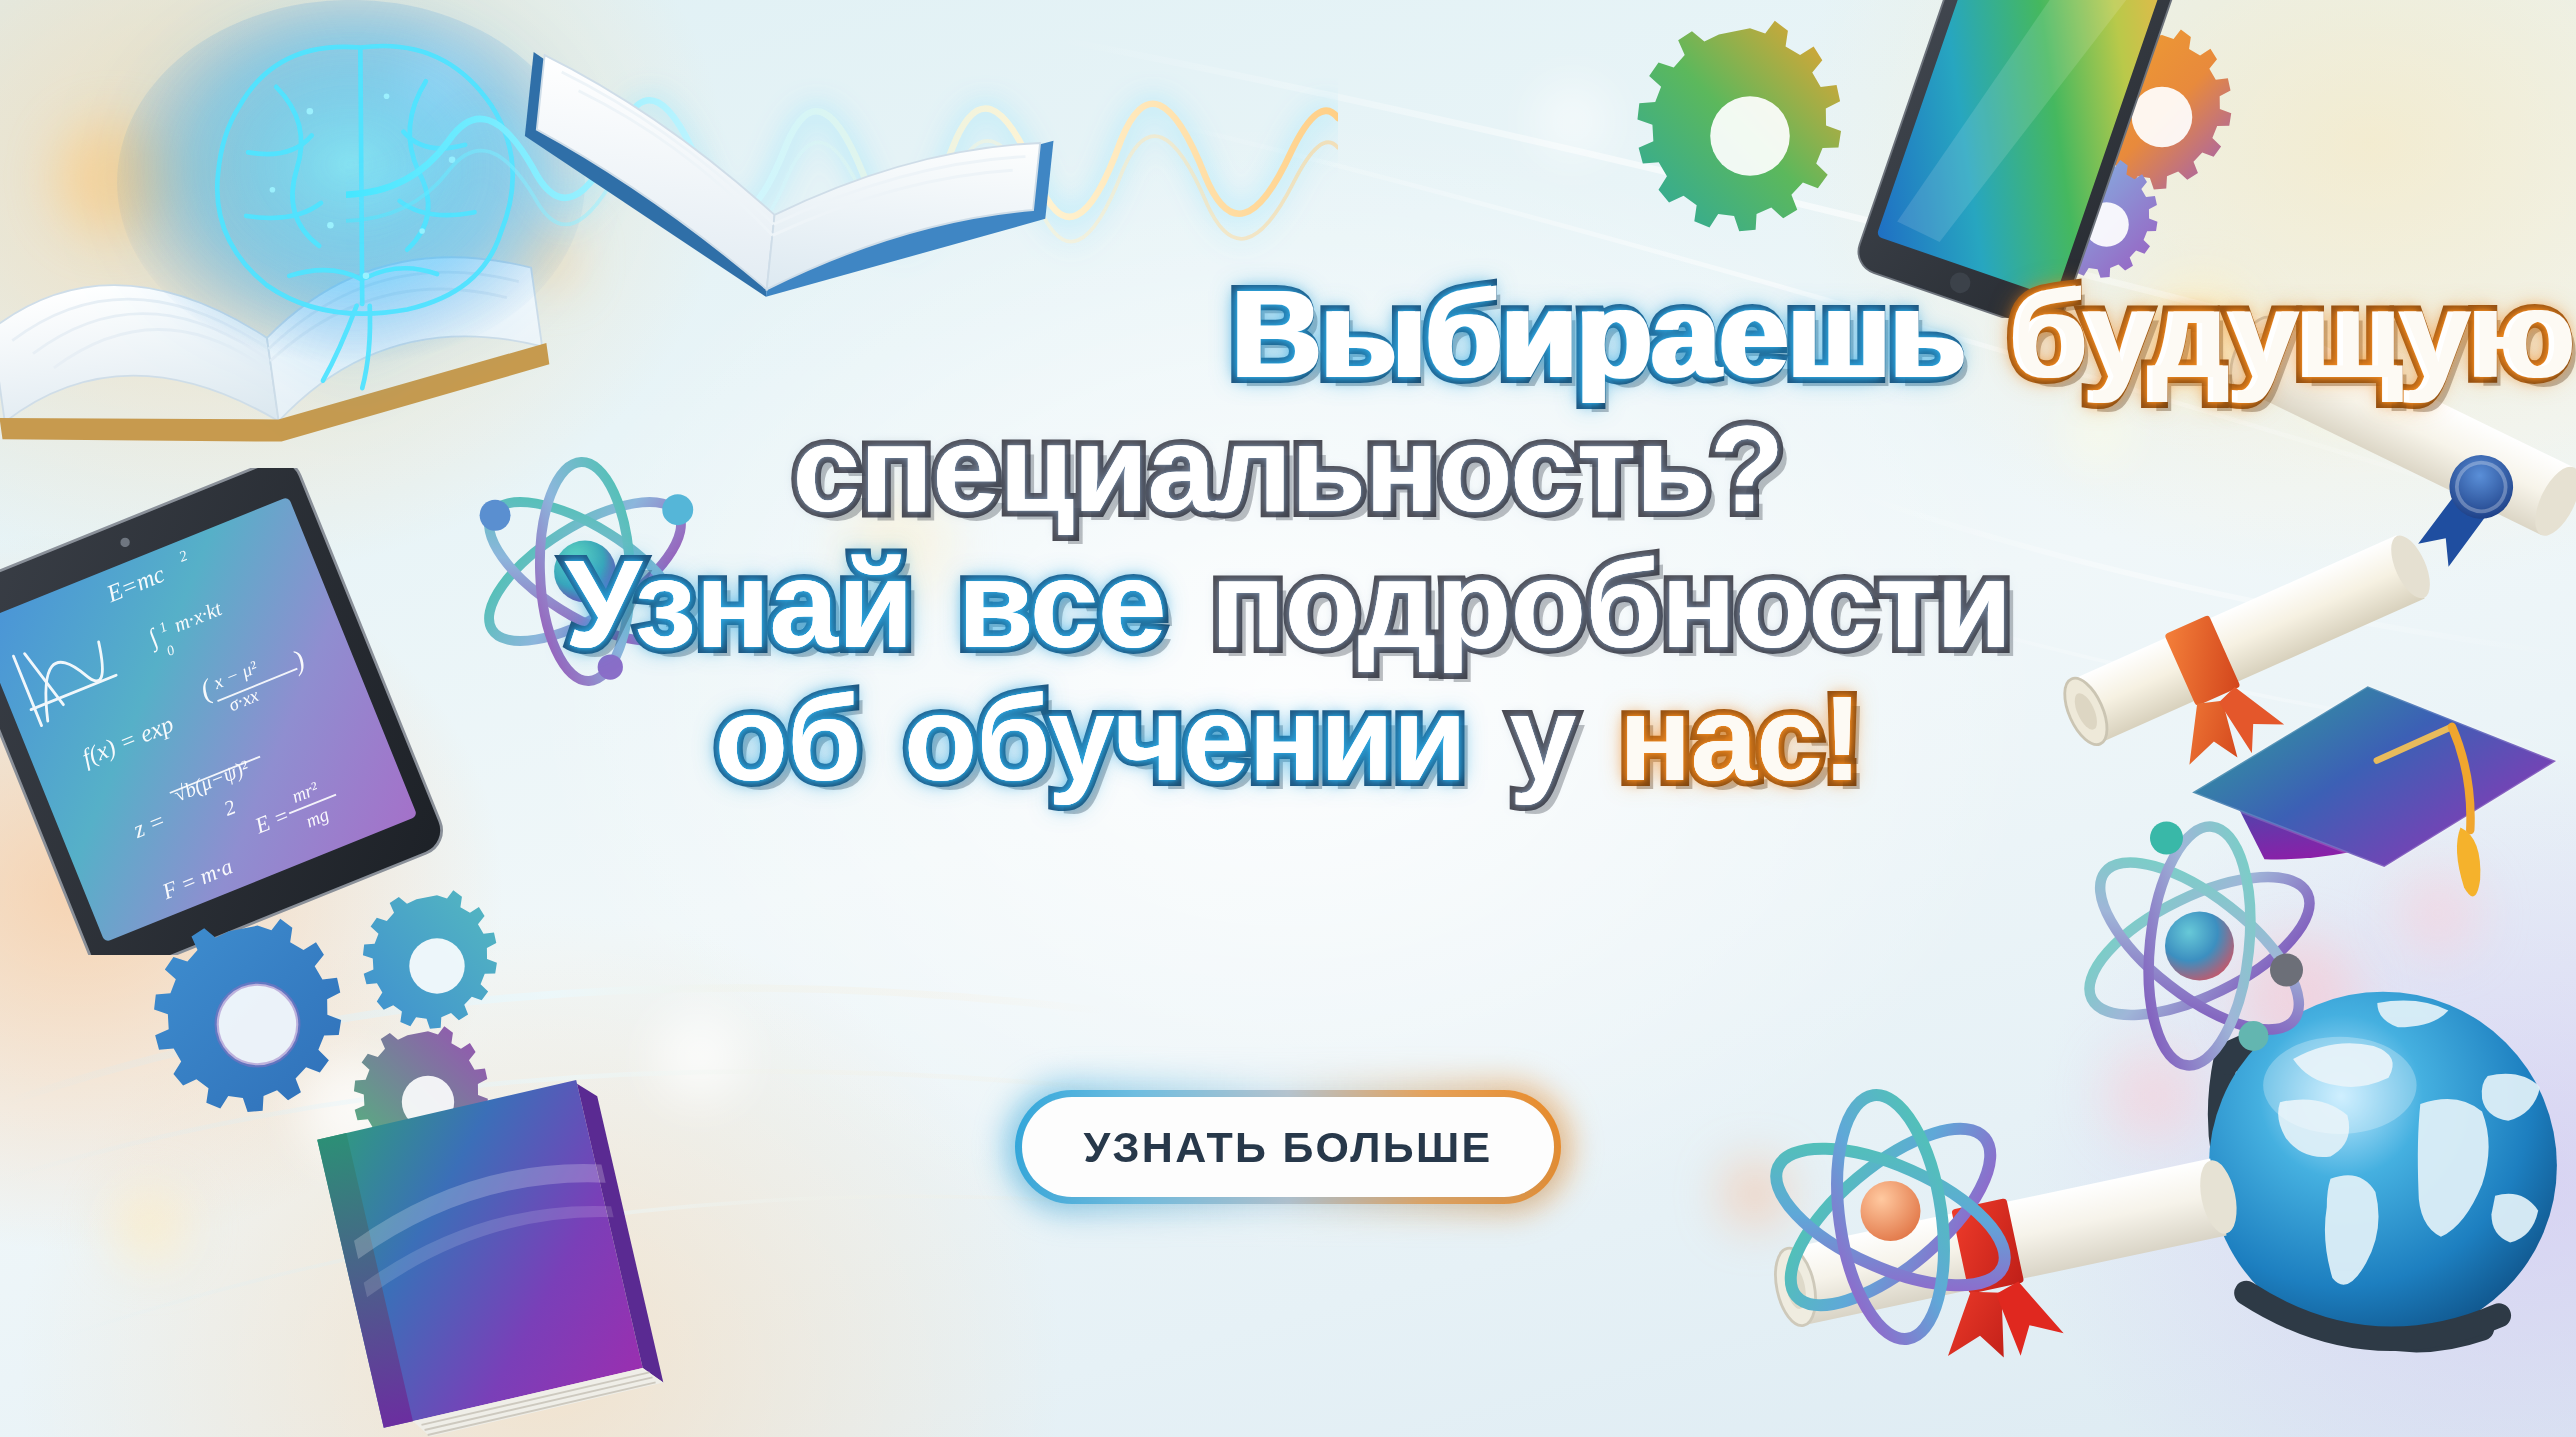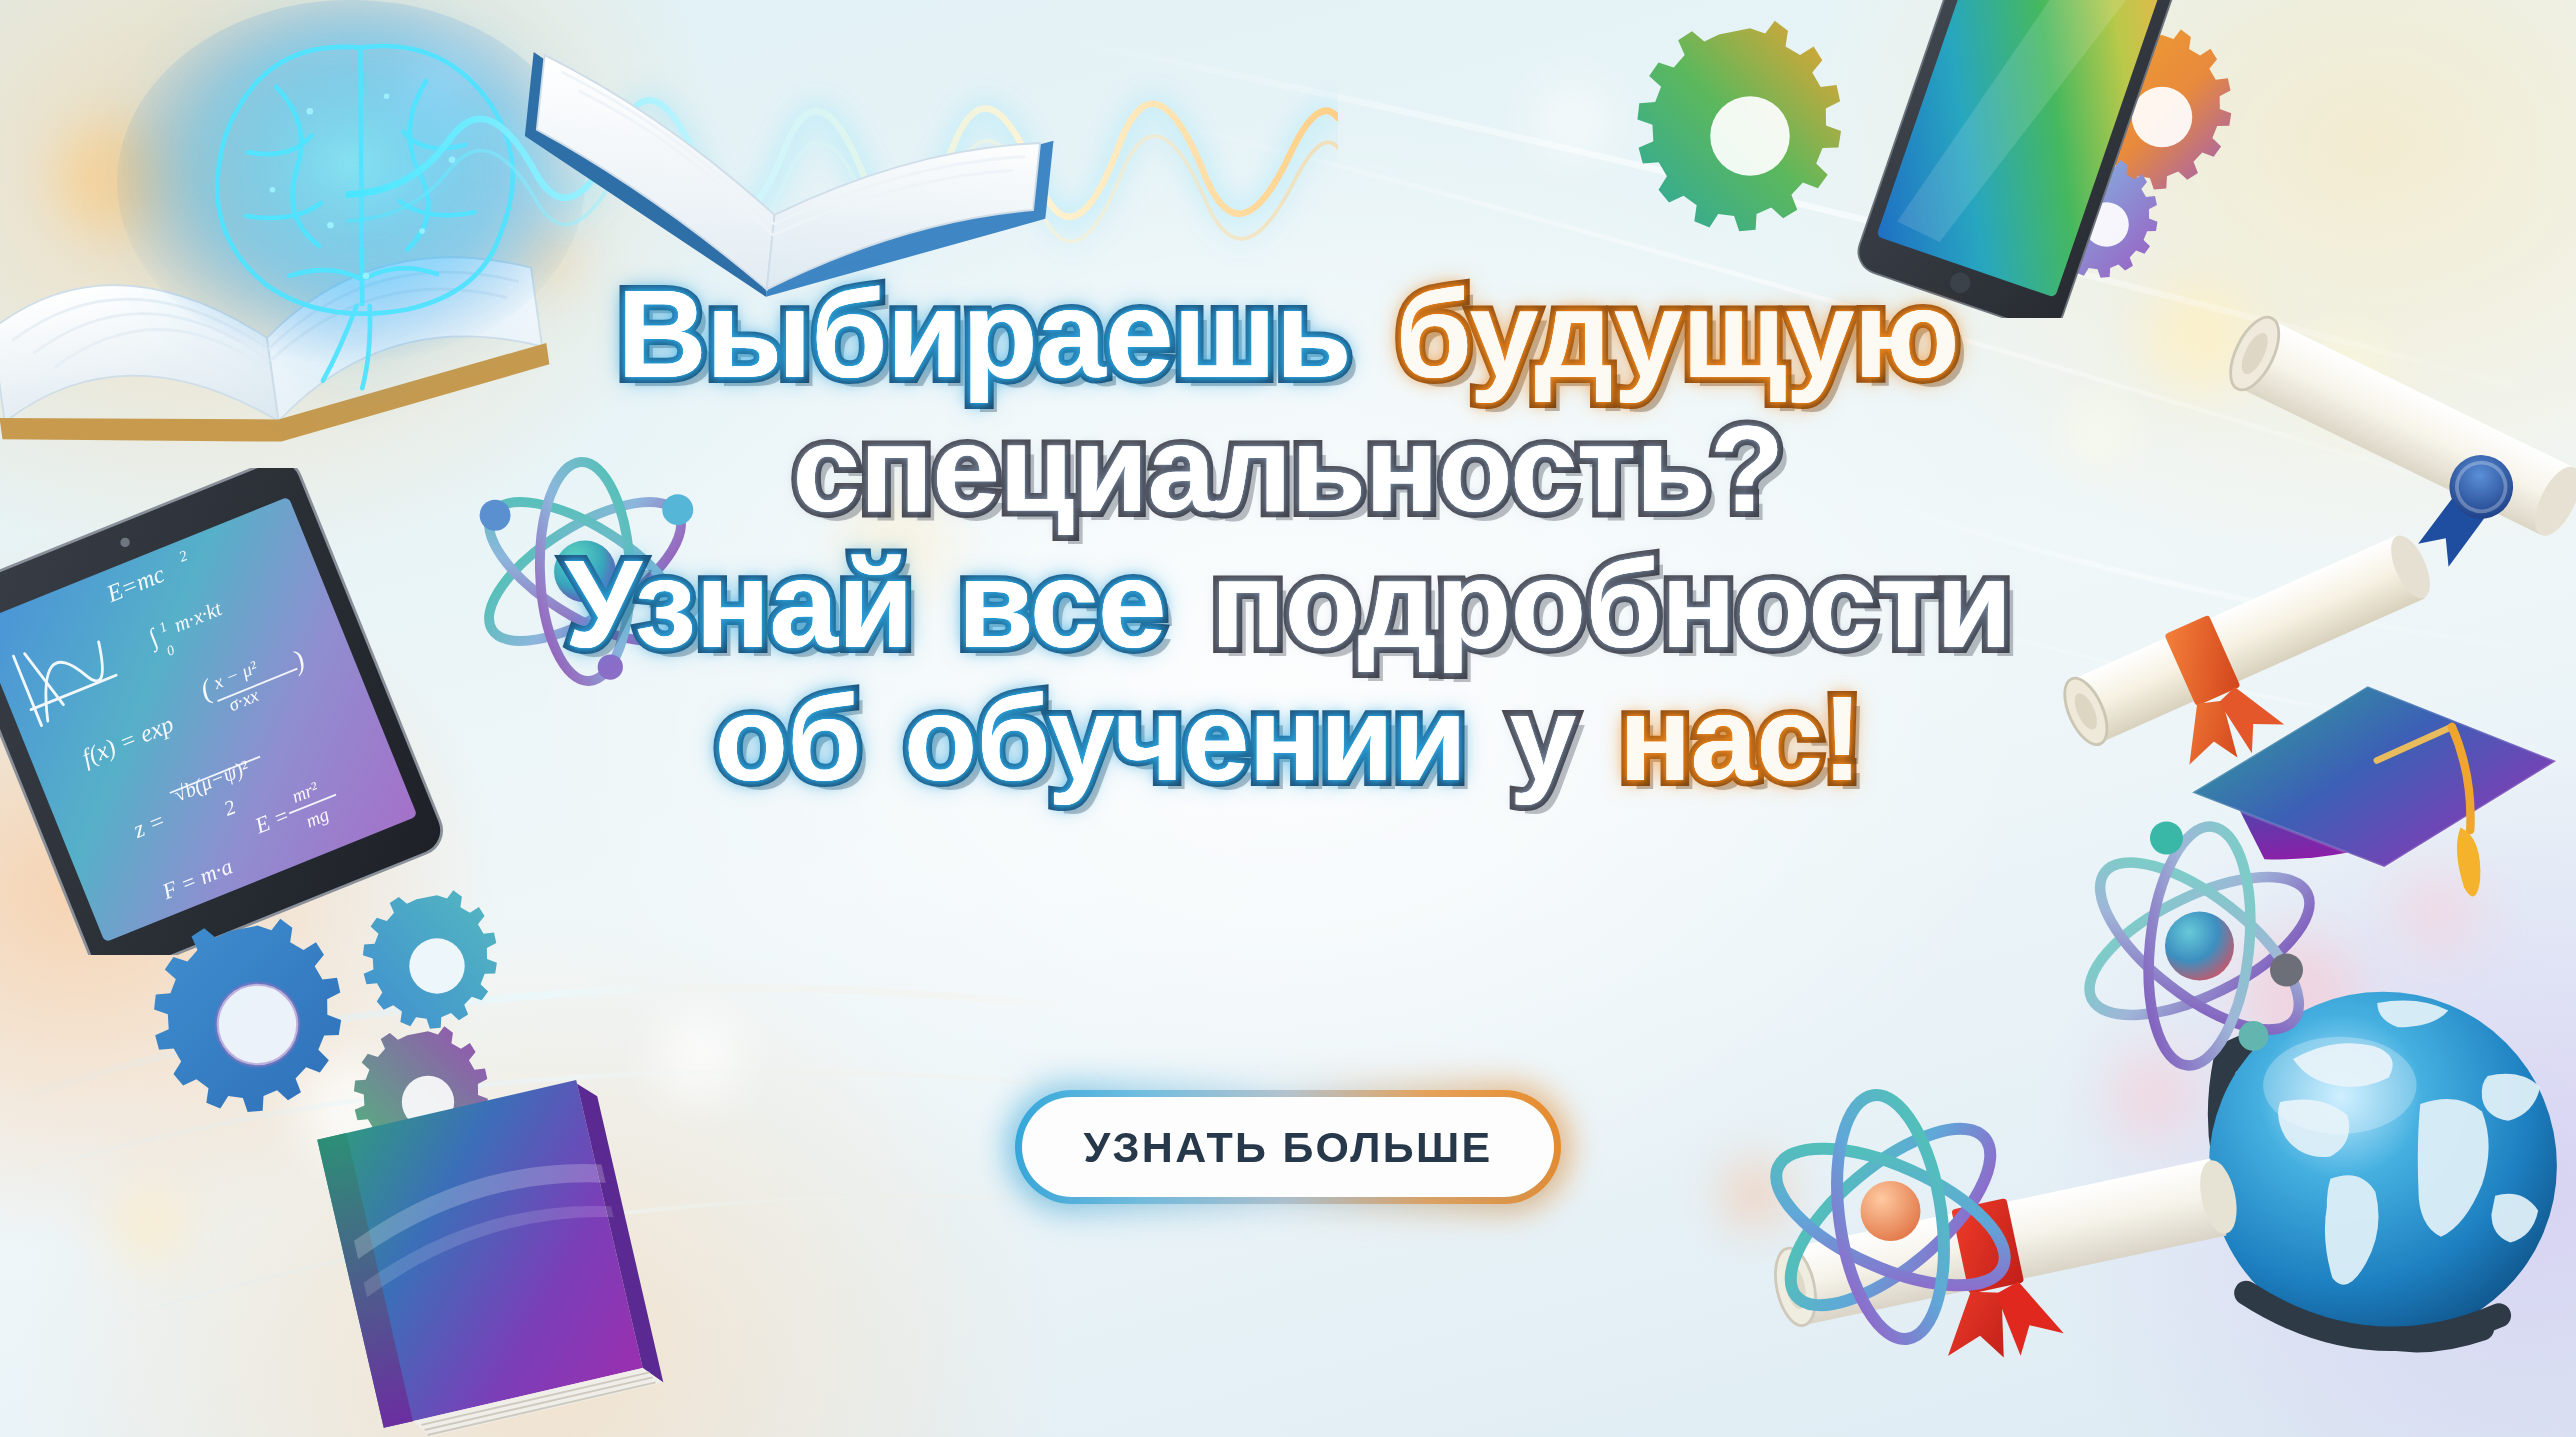--- a/index.html
+++ b/index.html
@@ -36,21 +36,21 @@
   }
   .hl-line{
     display:block;
     font-weight:700;
     font-size:120px;
     line-height:1.02;
     letter-spacing:-0.9px;
     white-space:nowrap;
     margin:0 0 9.4px 0;
   }
-  .hl-line.l1{font-size:124px;}
+  .hl-line.l1{font-size:124px;text-align:right;}
   .hl-line.l2{font-size:122px;}
   .hl-line.l3{font-size:124px;}
   .hl-line.l4{font-size:120px;}
 
   .w{
     display:inline-block;
     position:relative;
     color:#ffffff;
     padding:0 5.6px;
   }

